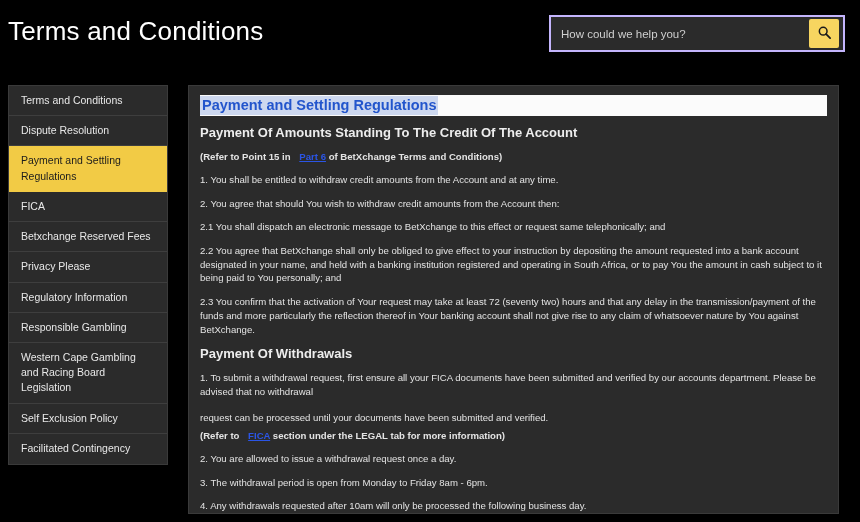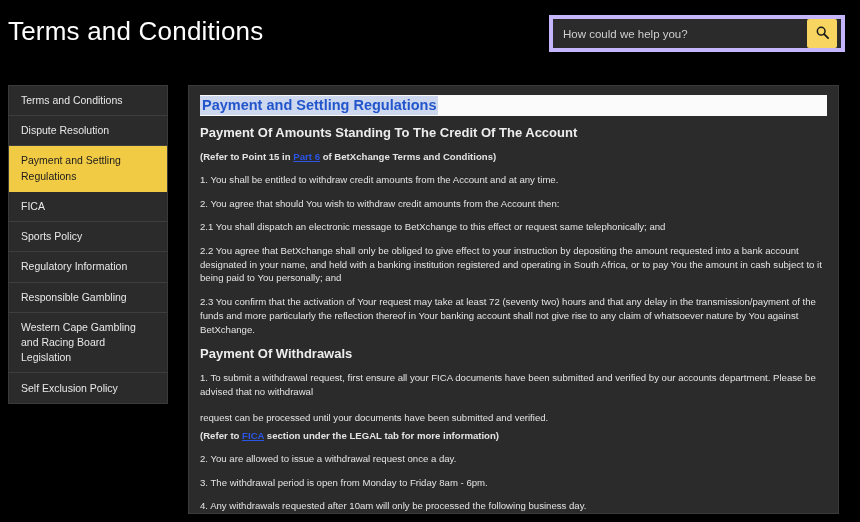--- a/index.html
+++ b/index.html
@@ -38,21 +38,21 @@
     white-space: nowrap;
   }
 
   .search-wrap {
     position: absolute;
     left: 549px;
     top: 15px;
     width: 296px;
     height: 37px;
     background: #2b2b2b;
-    border: 4px solid #c4b5fd;
+    border: 2px solid #c4b5fd;
     display: flex;
     align-items: center;
   }
 
   .search-input {
     flex: 1 1 auto;
     height: 100%;
     background: transparent;
     border: none;
     outline: none;
@@ -141,21 +141,21 @@
   .para {
     font-size: 9.6px;
     color: #e3e3e3;
     line-height: 1.45;
     margin-bottom: 9.5px;
   }
   .para.bold { font-weight: bold; }
   .para.tight { margin-bottom: 12px; }
   .para.tight2 { margin-bottom: 4px; }
 
-  .lnk { color: #2b55e6; font-weight: bold; }
+  .lnk { color: #2b55e6; font-weight: bold; margin-left: 6px; }
 
   .h-sub {
     font-size: 13px;
     font-weight: bold;
     color: #ededed;
     margin-bottom: 10px;
   }
   .h-sub.gap { margin-top: 4px; }
 </style>
 </head>
@@ -186,33 +186,39 @@
     <div class="side-item">
       <span>Dispute Resolution</span>
     </div>
     <div class="side-item active">
       <span>Payment and Settling Regulations</span>
     </div>
     <div class="side-item">
       <span>FICA</span>
     </div>
     <div class="side-item">
-      <span>Sports Policy</span>
+      <span>Betxchange Reserved Fees</span>
+    </div>
+    <div class="side-item">
+      <span>Privacy Please</span>
     </div>
     <div class="side-item">
       <span>Regulatory Information</span>
     </div>
     <div class="side-item">
       <span>Responsible Gambling</span>
     </div>
     <div class="side-item">
       <span>Western Cape Gambling and Racing Board Legislation</span>
     </div>
     <div class="side-item">
       <span>Self Exclusion Policy</span>
+    </div>
+    <div class="side-item">
+      <span>Facilitated Contingency</span>
     </div>
   </div>
 
   <div class="content">
 
     <div class="content-title-bar">
       <span class="content-title">Payment and Settling Regulations</span>
     </div>
 
     <div class="h-sub">Payment Of Amounts Standing To The Credit Of The Account</div>

